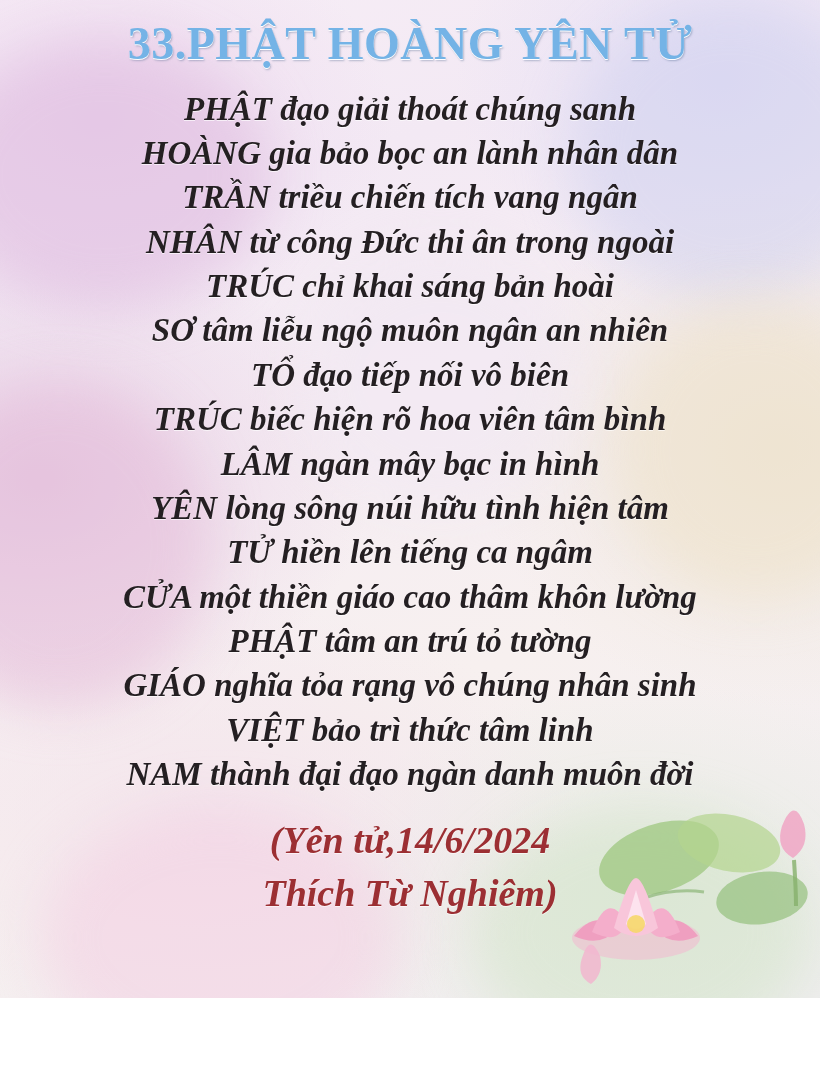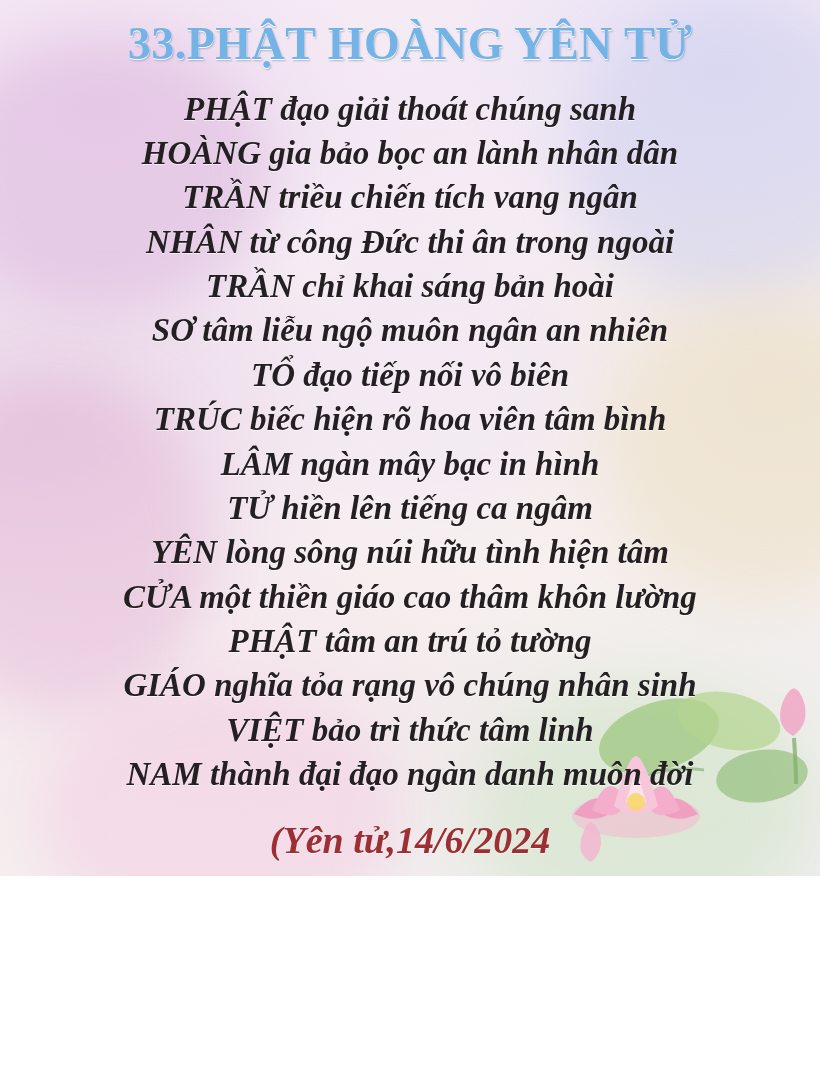--- a/index.html
+++ b/index.html
@@ -9,21 +9,21 @@
   body {
     width: 820px;
     height: 1090px;
     overflow: hidden;
     font-family: "Liberation Serif", serif;
   }
 
   #poster {
     position: relative;
     width: 820px;
-    height: 876px;
+    height: 998px;
     overflow: hidden;
     background:
       radial-gradient(ellipse 420px 300px at 12% 12%, rgba(236,214,238,0.85) 0%, rgba(236,214,238,0) 70%),
       radial-gradient(ellipse 380px 320px at 88% 8%,  rgba(226,222,246,0.80) 0%, rgba(226,222,246,0) 70%),
       radial-gradient(ellipse 460px 340px at 5% 48%,  rgba(229,201,226,0.75) 0%, rgba(229,201,226,0) 72%),
       radial-gradient(ellipse 420px 360px at 95% 45%, rgba(236,228,214,0.70) 0%, rgba(236,228,214,0) 72%),
       radial-gradient(ellipse 520px 300px at 25% 82%, rgba(243,226,236,0.80) 0%, rgba(243,226,236,0) 72%),
       radial-gradient(ellipse 480px 300px at 80% 90%, rgba(226,235,222,0.70) 0%, rgba(226,235,222,0) 72%),
       linear-gradient(160deg, #f7eef6 0%, #f3e9f4 22%, #f6eef3 45%, #f7f0ef 65%, #f4eff0 82%, #f2eef2 100%);
   }
@@ -139,27 +139,27 @@
 
   <div class="content">
 
     <div class="title">33.PHẬT HOÀNG YÊN TỬ</div>
 
     <div class="verses">
       <div class="verse">PHẬT đạo giải thoát chúng sanh</div>
       <div class="verse">HOÀNG gia bảo bọc an lành nhân dân</div>
       <div class="verse">TRẦN triều chiến tích vang ngân</div>
       <div class="verse">NHÂN từ công Đức thi ân trong ngoài</div>
-      <div class="verse">TRẦN chỉ khai sáng bản hoài</div>
+      <div class="verse">TRÚC chỉ khai sáng bản hoài</div>
       <div class="verse">SƠ tâm liễu ngộ muôn ngân an nhiên</div>
       <div class="verse">TỔ đạo tiếp nối vô biên</div>
       <div class="verse">TRÚC biếc hiện rõ hoa viên tâm bình</div>
       <div class="verse">LÂM ngàn mây bạc in hình</div>
+      <div class="verse">YÊN lòng sông núi hữu tình hiện tâm</div>
       <div class="verse">TỬ hiền lên tiếng ca ngâm</div>
-      <div class="verse">YÊN lòng sông núi hữu tình hiện tâm</div>
       <div class="verse">CỬA một thiền giáo cao thâm khôn lường</div>
       <div class="verse">PHẬT tâm an trú tỏ tường</div>
       <div class="verse">GIÁO nghĩa tỏa rạng vô chúng nhân sinh</div>
       <div class="verse">VIỆT bảo trì thức tâm linh</div>
       <div class="verse">NAM thành đại đạo ngàn danh muôn đời</div>
     </div>
 
     <div class="signature">
       <div class="sig-line">(Yên tử,14/6/2024</div>
       <div class="sig-line">Thích Từ Nghiêm)</div>

